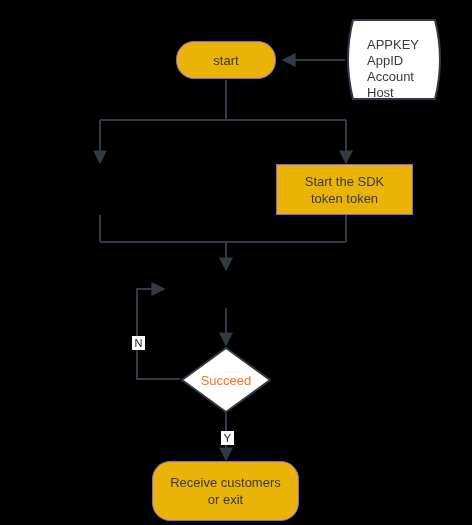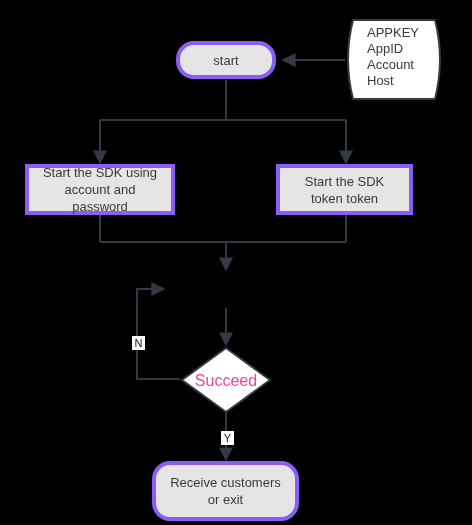--- a/index.html
+++ b/index.html
@@ -18,29 +18,29 @@
   #edges {
     position: absolute;
     left: 0;
     top: 0;
     width: 472px;
     height: 525px;
   }
   .node {
     position: absolute;
     box-sizing: border-box;
-    background: #e5e5e5;
+    background: #eab308;
     color: #3a3a3a;
     display: flex;
     align-items: center;
     justify-content: center;
     text-align: center;
     font-size: 13px;
     line-height: 17px;
-    border: 4px solid #8b5cf6;
+    border: 1px solid #8b5cf6;
   }
   .node-terminal {
     border-radius: 18px;
   }
   .node-process {
     border-radius: 0;
   }
   .node-text {
     display: block;
     white-space: pre-line;
@@ -54,29 +54,29 @@
   .diamond-shape {
     position: absolute;
     left: 0;
     top: 0;
     width: 100%;
     height: 100%;
   }
   .diamond-label {
     position: relative;
     z-index: 2;
-    font-size: 16px;
-    color: #ec4899;
+    font-size: 13px;
+    color: #f97316;
   }
   
   .node-tape {
     border: none;
     background: transparent;
     justify-content: flex-start;
-    align-items: flex-start;
+    align-items: flex-end;
   }
   .tape-shape {
     position: absolute;
     left: 0;
     top: 0;
     width: 100%;
     height: 100%;
   }
   .tape-text {
     position: relative;
@@ -139,25 +139,20 @@
     <div class="tape-text">APPKEY
 AppID
 Account
 Host</div>
   </div>
 
   <div class="node node-terminal" style="left:176px; top:41px; width:100px; height:38px;">
     <span class="node-text">start</span>
   </div>
 
-  <div class="node node-process" style="left:25px; top:164px; width:150px; height:51px;">
-    <span class="node-text">Start the SDK using
-account and
-password</span>
-  </div>
 
   <div class="node node-process" style="left:276px; top:164px; width:137px; height:51px;">
     <span class="node-text">Start the SDK
 token token</span>
   </div>
 
 
   <div class="node node-decision" style="left:180px; top:346px; width:92px; height:68px;">
     <svg class="diamond-shape" viewBox="0 0 92 68" preserveAspectRatio="none" xmlns="http://www.w3.org/2000/svg">
       <polygon points="46,2 90,34 46,66 2,34" fill="#ffffff" stroke="#333a45" stroke-width="2" stroke-linejoin="round"></polygon>

